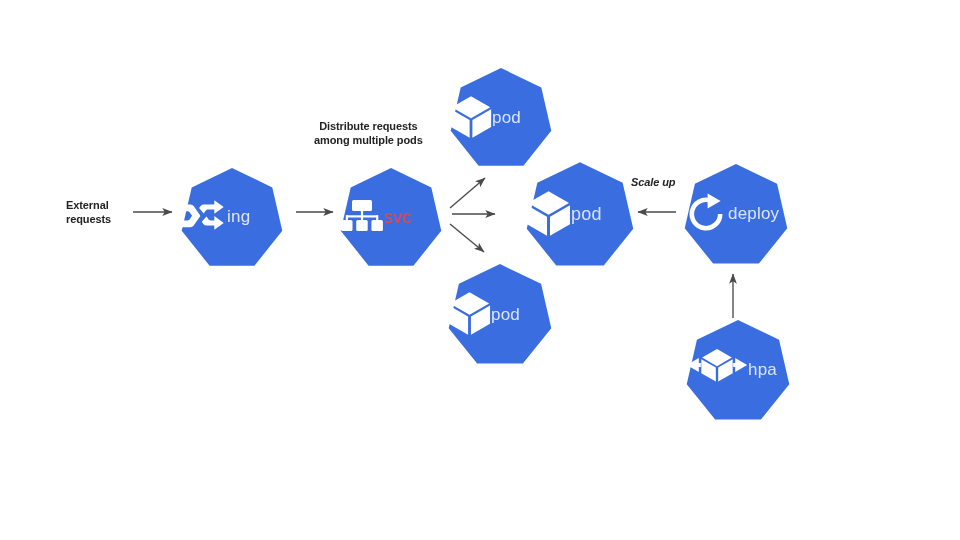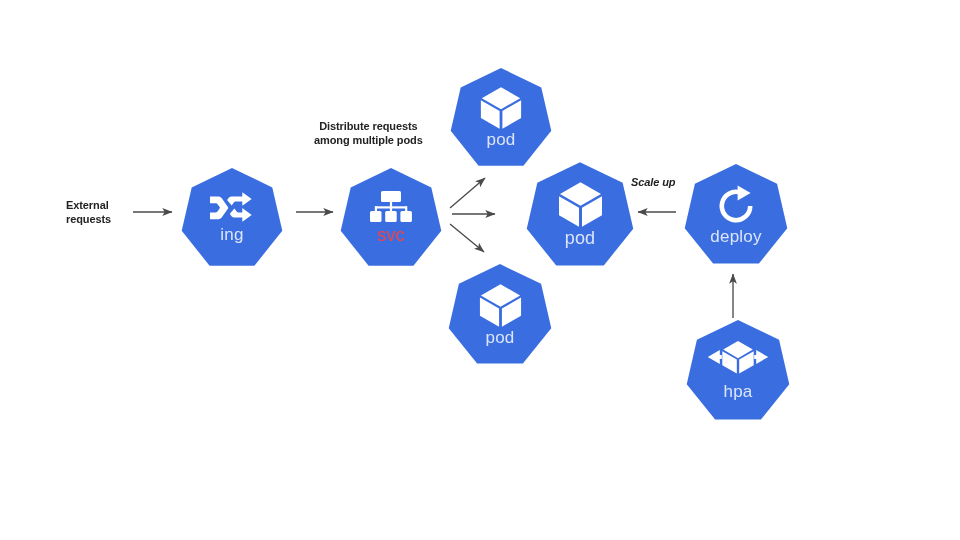--- a/index.html
+++ b/index.html
@@ -20,23 +20,22 @@
     position: absolute;
     left: 0; top: 0;
     width: 960px;
     height: 540px;
   }
 
   
   .node {
     position: absolute;
     display: flex;
-    flex-direction: column;
     align-items: center;
-    justify-content: center;
+    justify-content: flex-start;
   }
   .node .hept {
     position: absolute;
     left: 0; top: 0;
     width: 100%;
     height: 100%;
   }
   .node .glyph {
     position: relative;
     z-index: 2;

